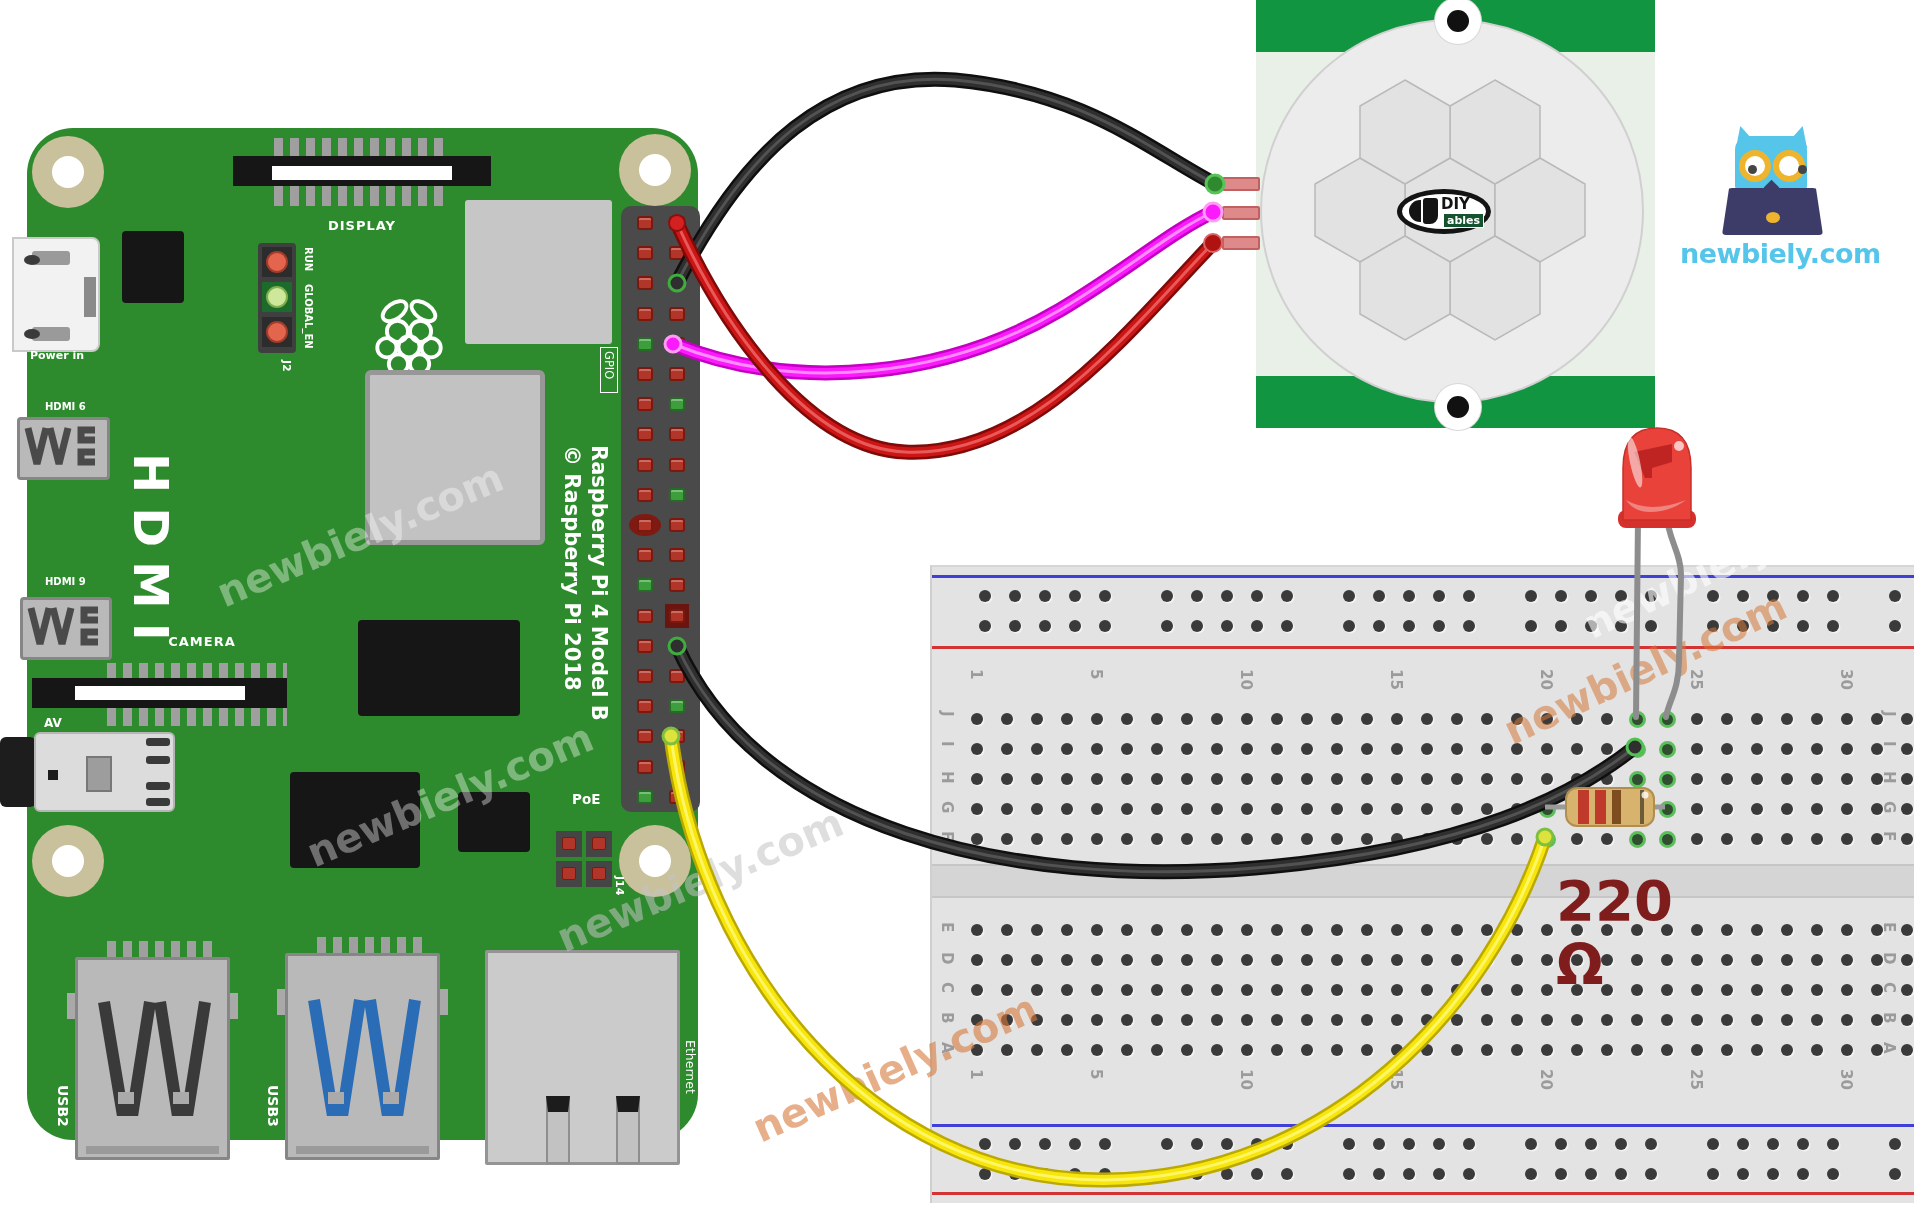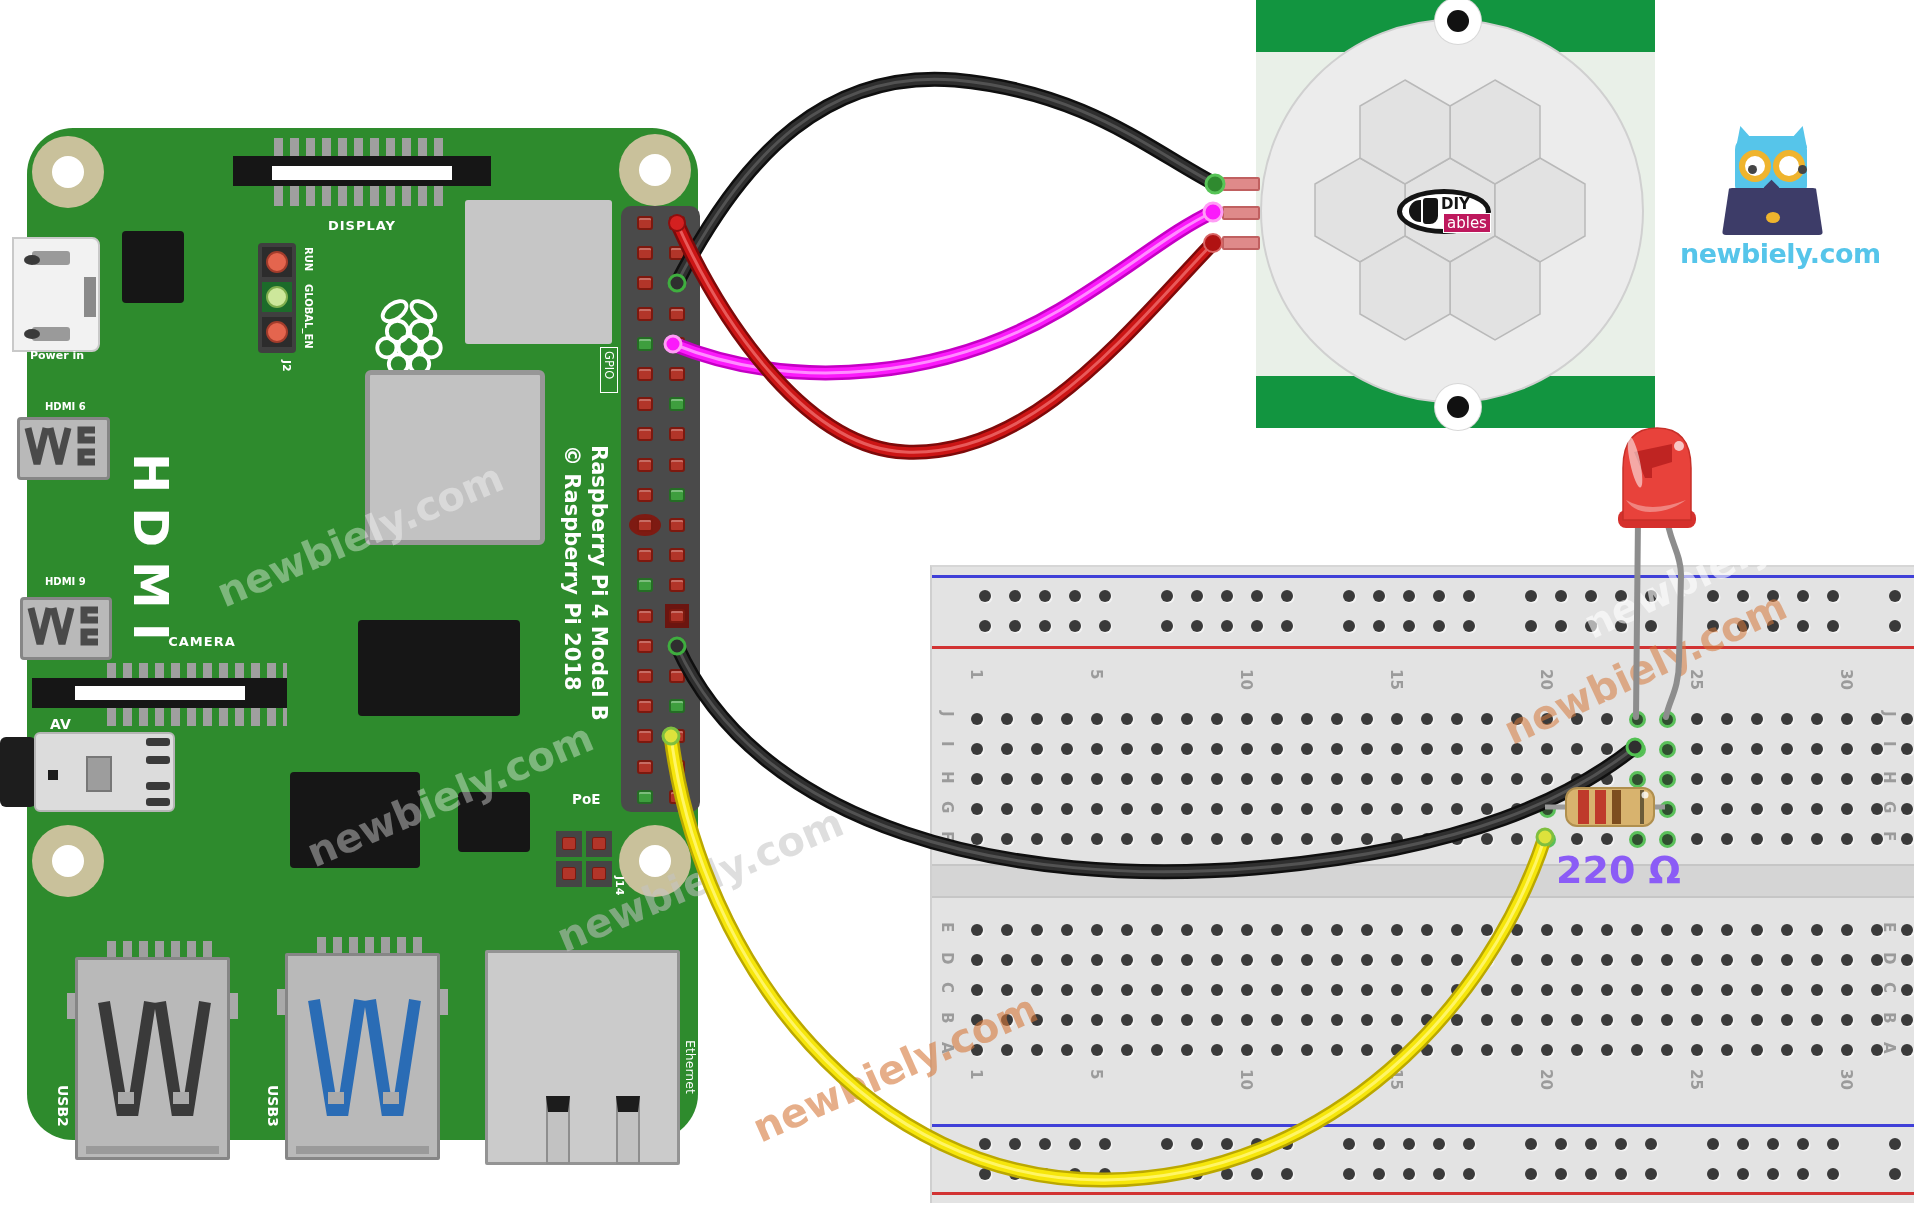--- a/index.html
+++ b/index.html
@@ -36,22 +36,22 @@
   .pir{position:absolute;left:1256px;top:0;width:399px;height:428px;background:#e9f0e8}
   .pirstrip{position:absolute;left:0;width:100%;height:52px;background:#129540}
   .pirtab{position:absolute;width:46px;height:46px;border-radius:50%;background:#fff;box-shadow:0 0 0 1px #d8d8d8}
   .pirtab:after{content:"";position:absolute;left:12px;top:12px;width:22px;height:22px;border-radius:50%;background:#111}
   .pirpin{position:absolute;width:38px;height:14px;background:#df8a8a;border:2px solid #c06060;border-radius:2px}
   
   .wm{position:absolute;font-weight:bold;font-size:40px;pointer-events:none;white-space:nowrap}
   
   .owl{position:absolute;left:1680px;top:110px;width:200px;height:165px}
   
-  .ohm{position:absolute;left:1556px;top:848px;width:170px;color:#8b5cf6;
-       font-size:38px;font-weight:bold}
+  .ohm{position:absolute;left:1556px;top:868px;width:170px;color:#7f1d1d;
+       font-size:56px;font-weight:bold}
 </style>
 </head>
 <body>
 
 <div class="stage">
 
   <div class="bb">
     <div class="railline" style="top:8px;background:#4040d8"></div>
     <div class="railline" style="top:79px;background:#d23333"></div>
     <div class="railline" style="top:557px;background:#4040d8"></div>
@@ -578,21 +578,21 @@
     <div class="blackchip" style="left:331px;top:492px;width:162px;height:96px"></div>
     <div class="blackchip" style="left:263px;top:644px;width:130px;height:96px"></div>
     <div class="blackchip" style="left:431px;top:664px;width:72px;height:60px"></div>
 
     <div class="silk" style="left:125px;top:506px;width:100px;text-align:center;font-size:13px;letter-spacing:1px">CAMERA</div>
     <div class="pinstrip" style="left:80px;top:535px;width:180px;height:18px"></div>
     <div class="abs" style="left:5px;top:550px;width:255px;height:30px;background:#161616"></div>
     <div class="abs" style="left:48px;top:558px;width:170px;height:14px;background:#fff"></div>
     <div class="pinstrip" style="left:80px;top:580px;width:180px;height:18px"></div>
 
-    <div class="silk" style="left:23px;top:588px;font-size:14px">AV</div>
+    <div class="silk" style="left:17px;top:588px;font-size:12px">AV</div>
     <div class="abs" style="left:-27px;top:609px;width:36px;height:70px;background:#1d1d1d;border-radius:6px"></div>
     <div class="abs" style="left:7px;top:604px;width:141px;height:80px;background:#dcdcdc;border:2px solid #b5b5b5;border-radius:6px">
       <div class="abs" style="left:50px;top:22px;width:26px;height:36px;background:#9d9d9d;border:2px solid #777"></div>
       <div class="abs" style="left:110px;top:4px;width:24px;height:8px;background:#3a3a3a;border-radius:3px"></div>
       <div class="abs" style="left:110px;top:22px;width:24px;height:8px;background:#3a3a3a;border-radius:3px"></div>
       <div class="abs" style="left:110px;top:48px;width:24px;height:8px;background:#3a3a3a;border-radius:3px"></div>
       <div class="abs" style="left:110px;top:64px;width:24px;height:8px;background:#3a3a3a;border-radius:3px"></div>
       <div class="abs" style="left:12px;top:36px;width:10px;height:10px;background:#1d1d1d"></div>
     </div>
 
@@ -745,21 +745,21 @@
     <div class="pirtab" style="left:179px;top:-2px"></div>
     <div class="pirtab" style="left:179px;top:384px"></div>
     <div class="pirpin" style="left:-34px;top:177px"></div>
     <div class="pirpin" style="left:-34px;top:206px"></div>
     <div class="pirpin" style="left:-34px;top:236px"></div>
 
     <div class="abs" style="left:141px;top:189px;width:94px;height:45px;background:#fff;border:5px solid #141414;border-radius:50%">
       <div class="abs" style="left:7px;top:6px;width:12px;height:22px;background:#141414;border-radius:11px 0 0 11px"></div>
       <div class="abs" style="left:21px;top:4px;width:15px;height:26px;background:#141414;border-radius:3px 3px 8px 3px"></div>
       <div class="abs" style="left:39px;top:1px;font-size:15px;font-weight:bold;color:#141414">DIY</div>
-      <div class="abs" style="left:41px;top:19px;font-size:15px;font-weight:normal;color:#fff;background:#be185d;padding:0 3px;border:1px solid #fff">ables</div>
+      <div class="abs" style="left:41px;top:19px;font-size:11px;font-weight:bold;color:#fff;background:#14532d;padding:0 3px;border:1px solid #fff">ables</div>
     </div>
   </div>
 
   <div class="wm" style="left:360px;top:535px;color:rgba(255,255,255,.38);transform:translate(-50%,-50%) rotate(-23deg)">newbiely.com</div>
   <div class="wm" style="left:450px;top:795px;color:rgba(255,255,255,.38);transform:translate(-50%,-50%) rotate(-23deg)">newbiely.com</div>
   <div class="wm" style="left:700px;top:880px;color:rgba(195,195,195,.55);transform:translate(-50%,-50%) rotate(-23deg)">newbiely.com</div>
   <div class="wm" style="left:895px;top:1068px;color:rgba(214,120,58,.6);transform:translate(-50%,-50%) rotate(-24deg)">newbiely.com</div>
   <div class="wm" style="left:1645px;top:668px;color:rgba(214,120,58,.55);transform:translate(-50%,-50%) rotate(-25deg)">newbiely.com</div>
   <div class="wm" style="left:1725px;top:562px;color:rgba(255,255,255,.6);transform:translate(-50%,-50%) rotate(-25deg)">newbiely.com</div>
 

